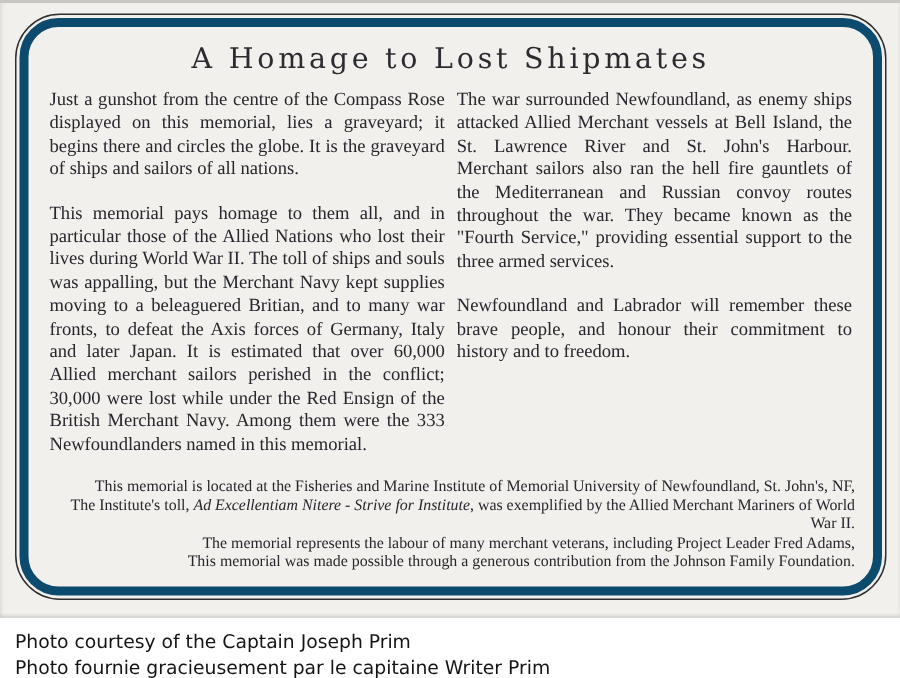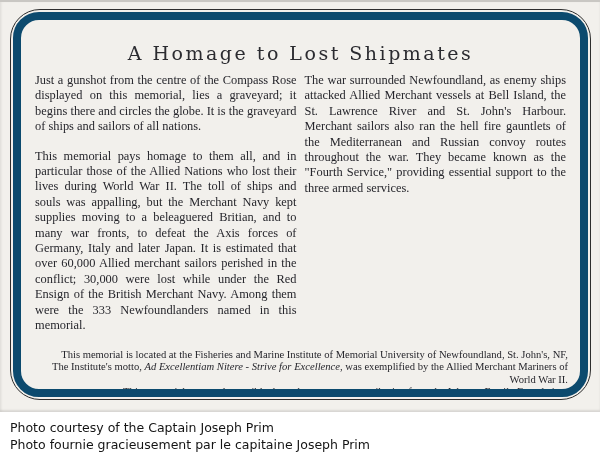--- a/index.html
+++ b/index.html
@@ -13,22 +13,22 @@
     border-top: 2px solid #c9c7c3;
     box-shadow: inset 0 -2px 2px rgba(0,0,0,0.10), inset 2px 0 2px rgba(0,0,0,0.04);
   }
   .plaque-outer {
     position: absolute; left: 10px; top: 7px; right: 9px; bottom: 12px;
     border: 1.5px solid #2e2e2e; border-radius: 30px; padding: 2px;
     box-sizing: border-box;
   }
   .plaque-inner {
     height: 100%; box-sizing: border-box;
-    border: 8px solid #0c4a6e; border-radius: 26px;
-    padding: 15px 12px 0 12px; overflow: hidden;
+    border: 6px solid #0c4a6e; border-radius: 26px;
+    padding: 3px 12px 0 12px; overflow: hidden;
   }
   .title {
     text-align: center; font-family: "DejaVu Serif", serif;
     font-weight: normal; font-size: 19px; letter-spacing: 2.5px;
     color: #2b2b30; margin: 7px 0 9px 0;
   }
   .columns { display: flex; gap: 8px; padding: 0 2px; }
   .col { flex: 1; min-width: 0; }
   .col p {
     margin: 0 0 14px 0; font-size: 12.4px; line-height: 15.4px;
@@ -52,27 +52,29 @@
     <div class="plaque-outer">
       <div class="plaque-inner">
         <h1 class="title">A Homage to Lost Shipmates</h1>
         <div class="columns">
           <div class="col">
             <p>Just a gunshot from the centre of the Compass Rose displayed on this memorial, lies a graveyard; it begins there and circles the globe. It is the graveyard of ships and sailors of all nations.</p>
             <p>This memorial pays homage to them all, and in particular those of the Allied Nations who lost their lives during World War II. The toll of ships and souls was appalling, but the Merchant Navy kept supplies moving to a beleaguered Britian, and to many war fronts, to defeat the Axis forces of Germany, Italy and later Japan. It is estimated that over 60,000 Allied merchant sailors perished in the conflict; 30,000 were lost while under the Red Ensign of the British Merchant Navy. Among them were the 333 Newfoundlanders named in this memorial.</p>
           </div>
           <div class="col">
             <p>The war surrounded Newfoundland, as enemy ships attacked Allied Merchant vessels at Bell Island, the St. Lawrence River and St. John's Harbour. Merchant sailors also ran the hell fire gauntlets of the Mediterranean and Russian convoy routes throughout the war. They became known as the "Fourth Service," providing essential support to the three armed services.</p>
+            <p>Newfoundland and Labrador will remember these brave people, and honour their commitment to history and to freedom.</p>
           </div>
         </div>
         <div class="footer">
           <div>This memorial is located at the Fisheries and Marine Institute of Memorial University of Newfoundland, St. John's, NF,</div>
-          <div><span>The Institute's motto, </span><em>Ad Excellentiam Nitere - Strive for Excellence</em><span>, was exemplified by the Allied Merchant Mariners of World War II.</span></div>
+          <div><span>The Institute's toll, </span><em>Ad Excellentiam Nitere - Strive for Institute</em><span>, was exemplified by the Allied Merchant Mariners of World War II.</span></div>
+          <div>The memorial represents the labour of many merchant veterans, including Project Leader Fred Adams,</div>
           <div>This memorial was made possible through a generous contribution from the Johnson Family Foundation.</div>
         </div>
       </div>
     </div>
   </figure>
   <div class="captions">
     <div>Photo courtesy of the Captain Joseph Prim</div>
-    <div>Photo fournie gracieusement par le capitaine Joseph Prim</div>
+    <div>Photo fournie gracieusement par le capitaine Writer Prim</div>
   </div>
 </div>
 
 </body></html>

